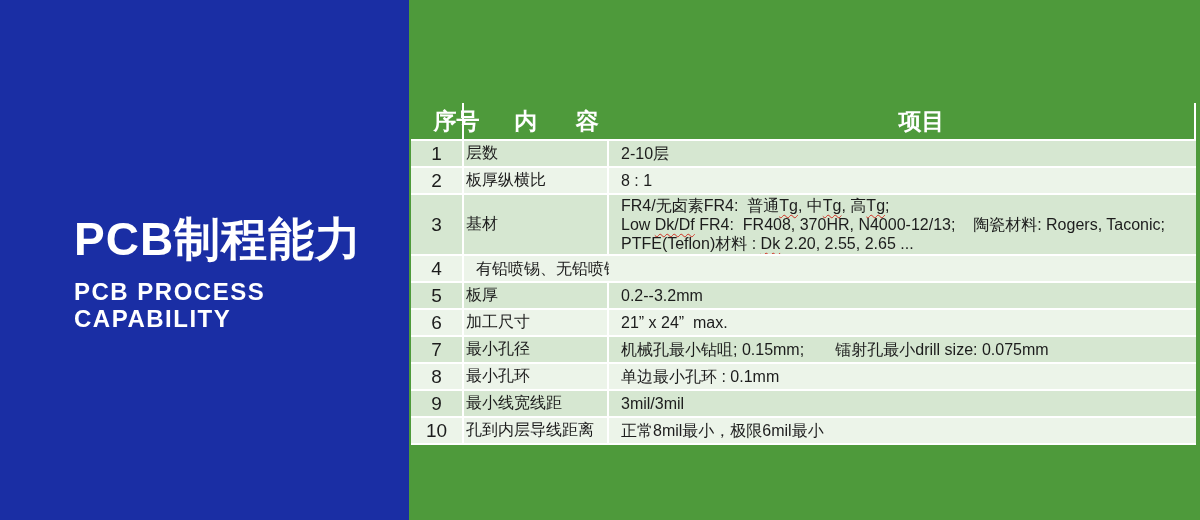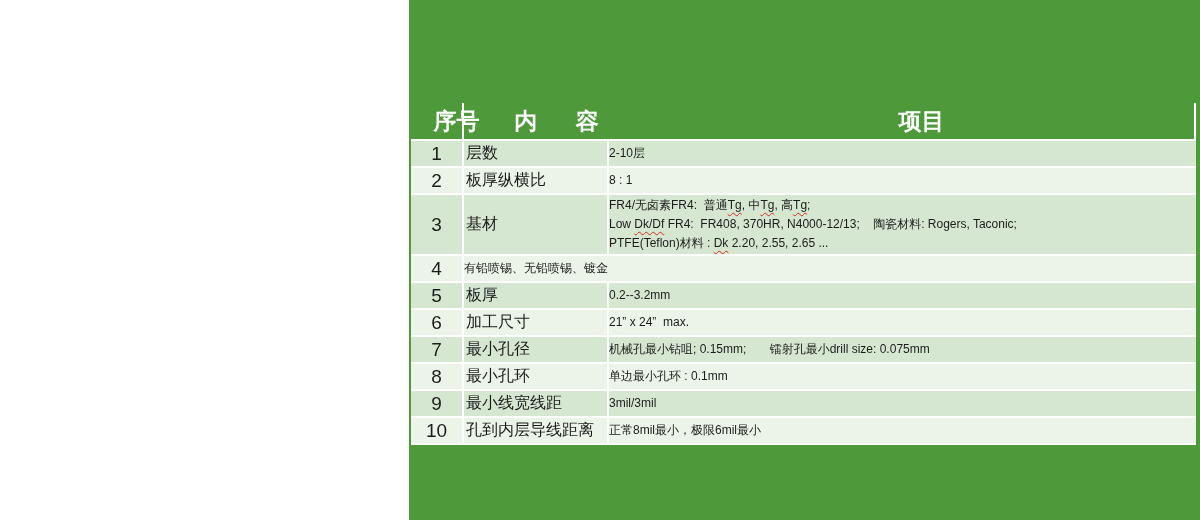--- a/index.html
+++ b/index.html
@@ -48,36 +48,45 @@
     height: 27px; box-sizing: border-box;
     border-bottom: 2px solid #ffffff;
   }
   .tr.tall { height: 61px; }
   .tbody .tr:nth-child(odd)  { background: var(--row-odd, #d6e7d1); }
   .tbody .tr:nth-child(even) { background: var(--row-even, #ecf4e9); }
 
   .td { display: flex; align-items: center; overflow: hidden; }
   .td-no   { justify-content: center; font-size: 19px; border-right: 2px solid #ffffff; }
   .td-item { padding-left: 2px; font-size: 16px; border-right: 2px solid #ffffff; white-space: pre; }
-  .td-content { font-size: 12px; }
+  .td-content { padding-left: 12px; font-size: 16px; }
   .tall .td-content { flex-direction: column; align-items: flex-start; justify-content: center; }
   .line { white-space: pre; line-height: 19px; }
   .squiggle {
     text-decoration: underline;
     text-decoration-style: wavy;
     text-decoration-color: var(--squiggle-red, #cf2e21);
     text-decoration-thickness: 1px;
     text-underline-offset: 3px;
   }
 </style>
 </head>
 <body>
 
 <div class="page">
 
+  <div class="left-panel">
+    <div class="title-block">
+      <div class="cn-title">PCB制程能力</div>
+      <div class="en-title">
+        <div>PCB PROCESS</div>
+        <div>CAPABILITY</div>
+      </div>
+    </div>
+  </div>
 
   <div class="right-panel">
     <div class="pcb-table">
       <div class="thead">
         <div class="th th-no">序号</div>
         <div class="th th-content">内      容</div>
         <div class="th th-item">项目</div>
       </div>
       <div class="tbody">
           <div class="tr">

